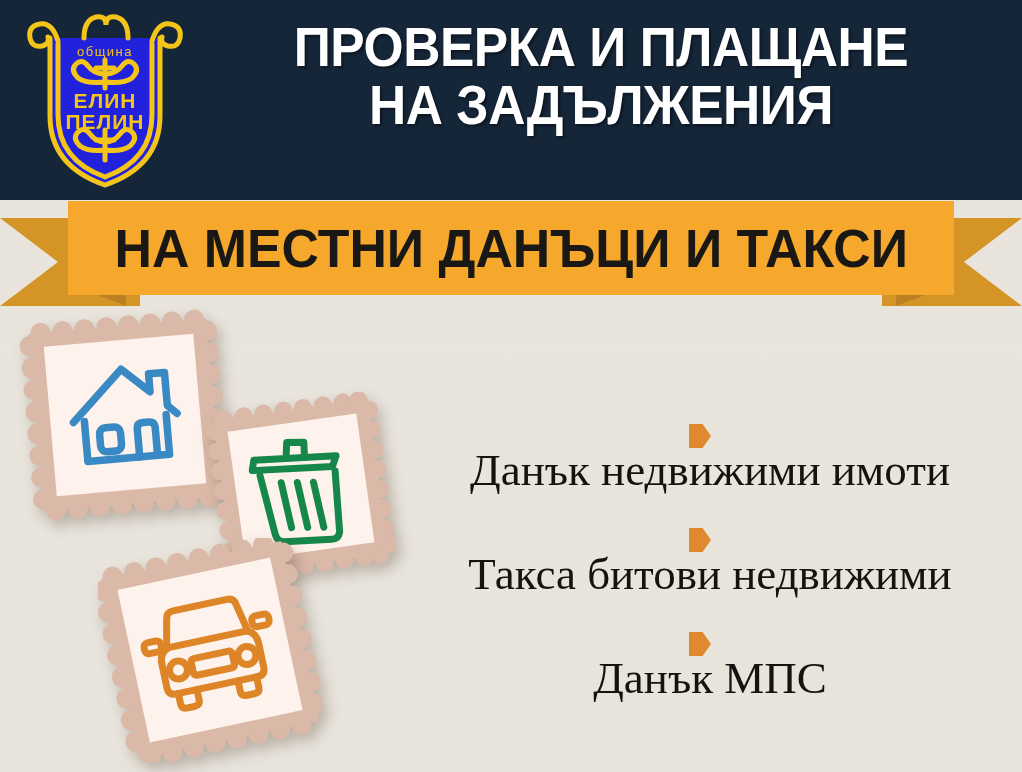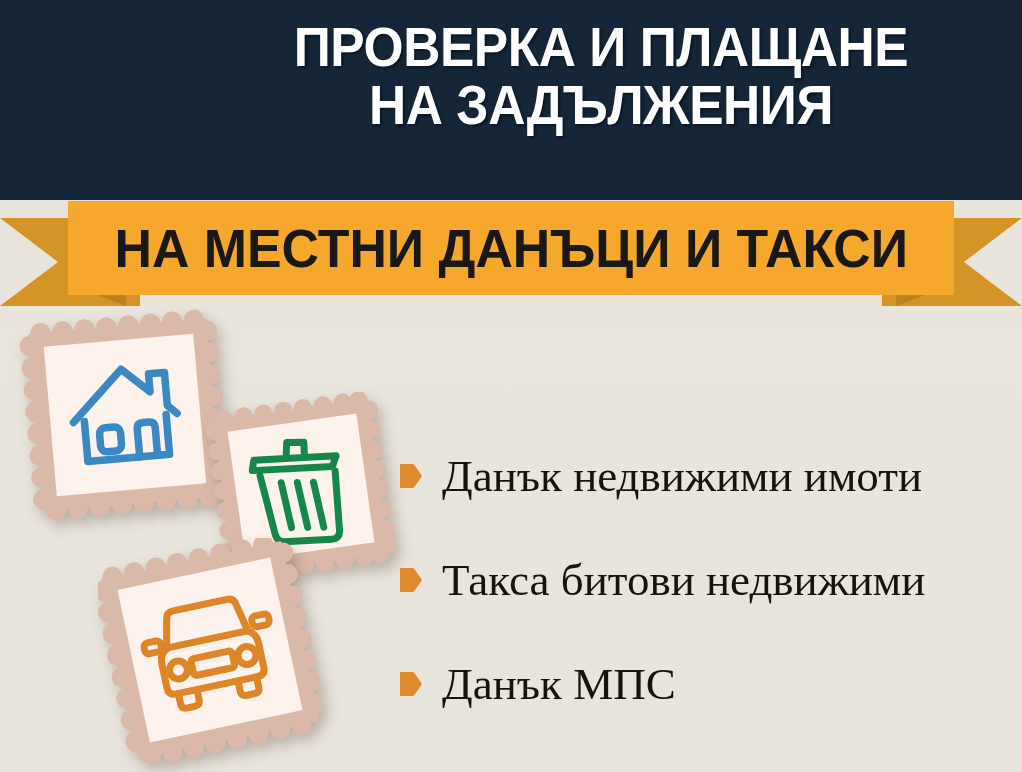--- a/index.html
+++ b/index.html
@@ -109,20 +109,21 @@
   .list {
     position: absolute;
     left: 400px; top: 424px;
     width: 620px;
     z-index: 4;
   }
   .list-item {
     display: flex;
     align-items: center;
     height: 104px;
+    flex-direction: column;
   }
   .bullet {
     width: 22px; height: 24px;
     background: #e08a2e;
     clip-path: polygon(0 0, 62% 0, 100% 50%, 62% 100%, 0 100%);
     flex: 0 0 auto;
     margin-right: 20px;
   }
   .list-label {
     color: #15120f;
@@ -297,20 +298,49 @@
         </g>
       </g>
     </svg>
   </div>
 
   <div class="header-band"></div>
 
   <div class="header-title">ПРОВЕРКА И ПЛАЩАНЕ
 НА ЗАДЪЛЖЕНИЯ</div>
 
+  <div class="crest">
+    <svg width="166" height="186" viewBox="0 0 166 186">
+
+      <path d="M28 30 L28 108 Q28 160 83 180 Q138 160 138 108 L138 30 Z" fill="#2222dd"></path>
+
+      <g fill="none" stroke="#f3c518" stroke-width="5" stroke-linecap="round">
+        <path d="M28 30 L28 108 Q28 158 83 177 Q138 158 138 108 L138 30"></path>
+        <path d="M36 36 L36 107 Q36 152 83 169 Q130 152 130 107 L130 36"></path>
+
+        <path d="M36 33 Q30 14 18 16 Q6 18 8 30 Q10 40 20 38 Q28 36 26 29"></path>
+
+        <path d="M130 33 Q136 14 148 16 Q160 18 158 30 Q156 40 146 38 Q138 36 140 29"></path>
+
+        <path d="M62 30 Q62 12 74 9 Q84 7 84 17 Q84 7 94 9 Q106 12 106 30"></path>
+
+        <path d="M56 70 Q48 62 54 56 Q60 50 66 58 Q72 66 83 66 Q94 66 100 58 Q106 50 112 56 Q118 62 110 70 Q102 76 83 74 Q64 76 56 70"></path>
+        <path d="M83 52 L83 80"></path>
+        <path d="M74 60 L92 60"></path>
+
+        <path d="M58 138 Q50 130 56 124 Q62 118 68 126 Q74 134 83 134 Q92 134 98 126 Q104 118 110 124 Q116 130 108 138 Q100 144 83 142 Q66 144 58 138"></path>
+        <path d="M83 122 L83 152"></path>
+        <path d="M74 132 L92 132"></path>
+      </g>
+
+      <text x="83" y="48" text-anchor="middle" fill="#f3c518" font-family="Liberation Sans, sans-serif" font-size="13" letter-spacing="1.5">община</text>
+      <text x="83" y="100" text-anchor="middle" fill="#f3c518" font-family="Liberation Sans, sans-serif" font-size="21" font-weight="700" letter-spacing="1">ЕЛИН</text>
+      <text x="83" y="121" text-anchor="middle" fill="#f3c518" font-family="Liberation Sans, sans-serif" font-size="21" font-weight="700" letter-spacing="1">ПЕЛИН</text>
+    </svg>
+  </div>
 
   <div class="ribbon-wrap">
     <div class="ribbon-tail left"></div>
     <div class="ribbon-tail right"></div>
     <div class="ribbon-fold left"></div>
     <div class="ribbon-fold right"></div>
     <div class="ribbon-main">
       <span class="ribbon-text">НА МЕСТНИ ДАНЪЦИ И ТАКСИ</span>
     </div>
   </div>

